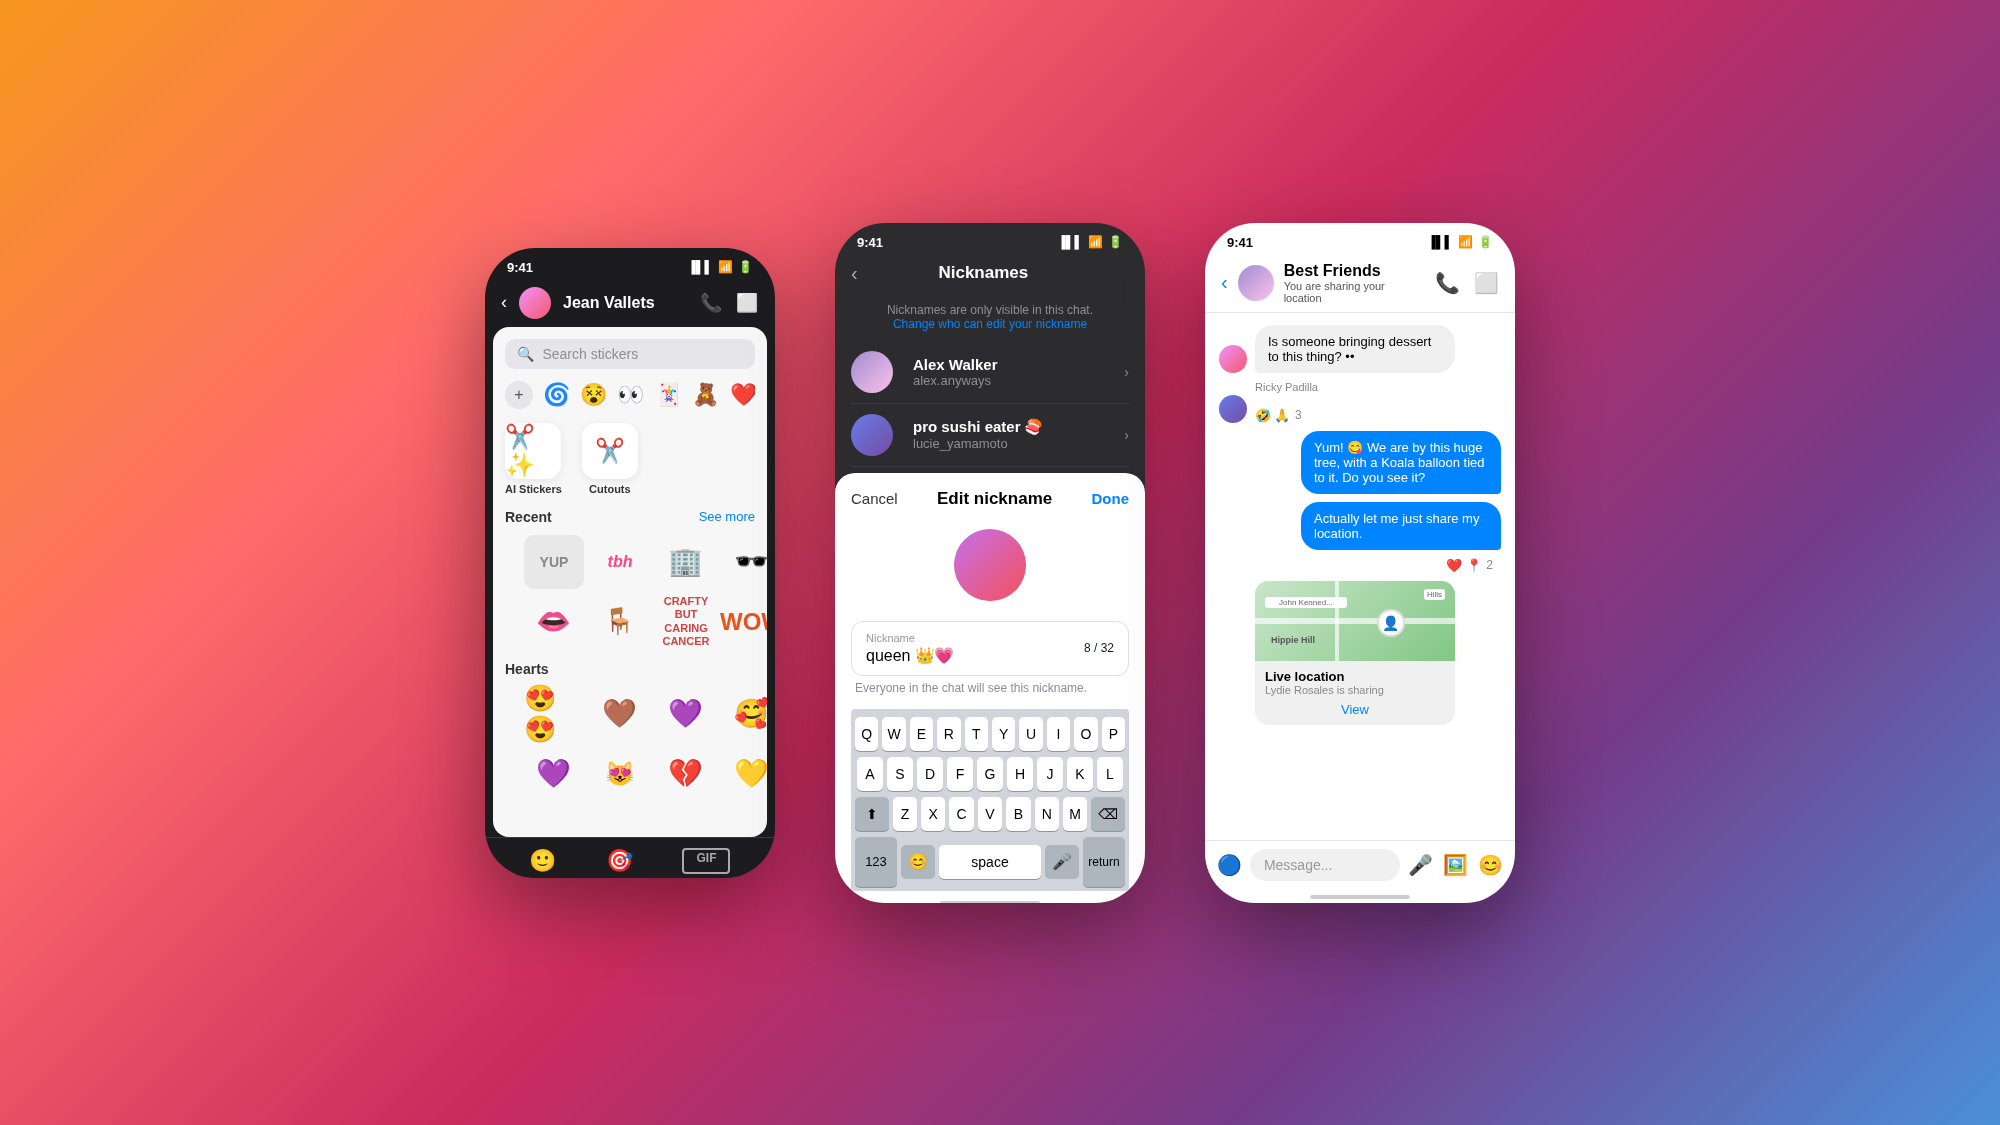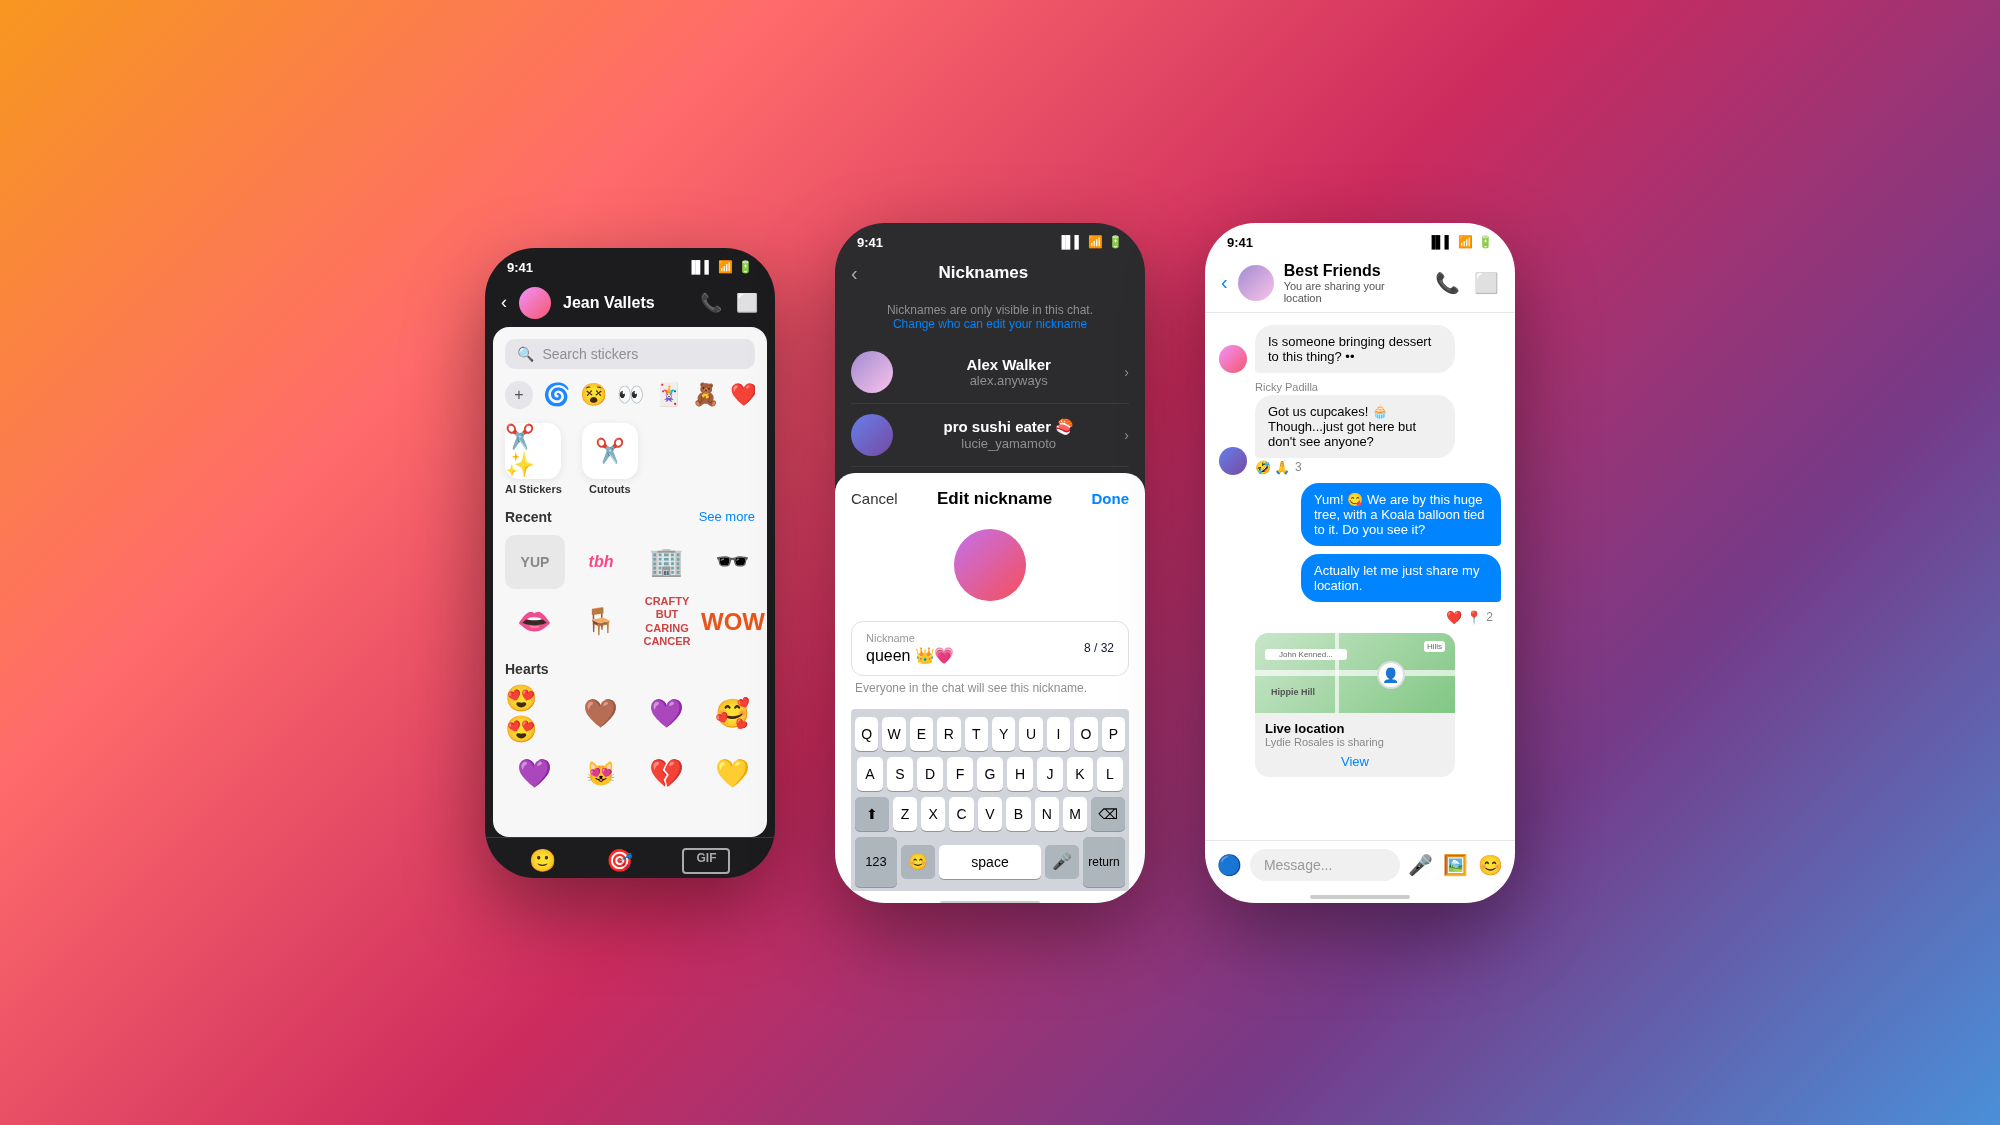--- a/index.html
+++ b/index.html
@@ -126,20 +126,21 @@
       margin-bottom: 10px;
     }
     .section-title { font-size: 14px; font-weight: 600; color: #333; }
     .see-more { font-size: 13px; color: #0084ff; }
 
     .sticker-grid {
       display: grid;
       grid-template-columns: repeat(4, 1fr);
       gap: 6px;
       margin-bottom: 12px;
+      margin-left: 19px;
     }
     .sticker-cell {
       width: 60px; height: 54px;
       border-radius: 10px;
       display: flex; align-items: center; justify-content: center;
       font-size: 32px;
       background: transparent;
     }
 
     .p1-bottom {
@@ -165,24 +166,23 @@
       font-size: 12px;
       color: #8e8e93;
       text-align: center;
     }
     .p2-link { color: #0084ff; }
 
     .nickname-list {
       padding: 0 16px;
     }
     .nickname-item {
-      display: flex; align-items: center; gap: 14px;
+      display: flex; align-items: center; gap: 20px;
       padding: 10px 0;
       border-bottom: 1px solid #3a3a3c;
-      text-align: center;
     }
     .nick-avatar {
       width: 42px; height: 42px; border-radius: 50%;
       background: linear-gradient(135deg, #a18cd1, #fbc2eb);
       flex-shrink: 0;
     }
     .nick-avatar-2 { background: linear-gradient(135deg, #667eea, #764ba2); }
     .nick-info { flex: 1; }
     .nick-name { font-size: 15px; font-weight: 600; color: white; }
     .nick-user { font-size: 13px; color: #8e8e93; }
@@ -633,21 +633,20 @@
     <div class="msg-row">
       <div class="msg-avatar-sm" style="background:linear-gradient(135deg,#f093fb,#f5576c);"></div>
       <div class="msg-bubble-recv">Is someone bringing dessert to this thing? ••</div>
     </div>
 
     <div>
       <div class="msg-sender-name">Ricky Padilla</div>
       <div class="msg-row">
         <div class="msg-avatar-sm" style="background:linear-gradient(135deg,#667eea,#764ba2);"></div>
         <div>
-          <div class="msg-bubble-recv">Got us cupcakes! 🧁 Though...just got here but don't see anyone?</div>
           <div class="reactions-row" style="margin-top:2px;margin-left:0;">🤣 🙏 <span style="color:#888;font-size:12px;">3</span></div>
         </div>
       </div>
     </div>
 
     <div class="msg-sent-row">
       <div class="msg-bubble-sent">Yum! 😋 We are by this huge tree, with a Koala balloon tied to it. Do you see it?</div>
     </div>
 
     <div class="msg-sent-row">

